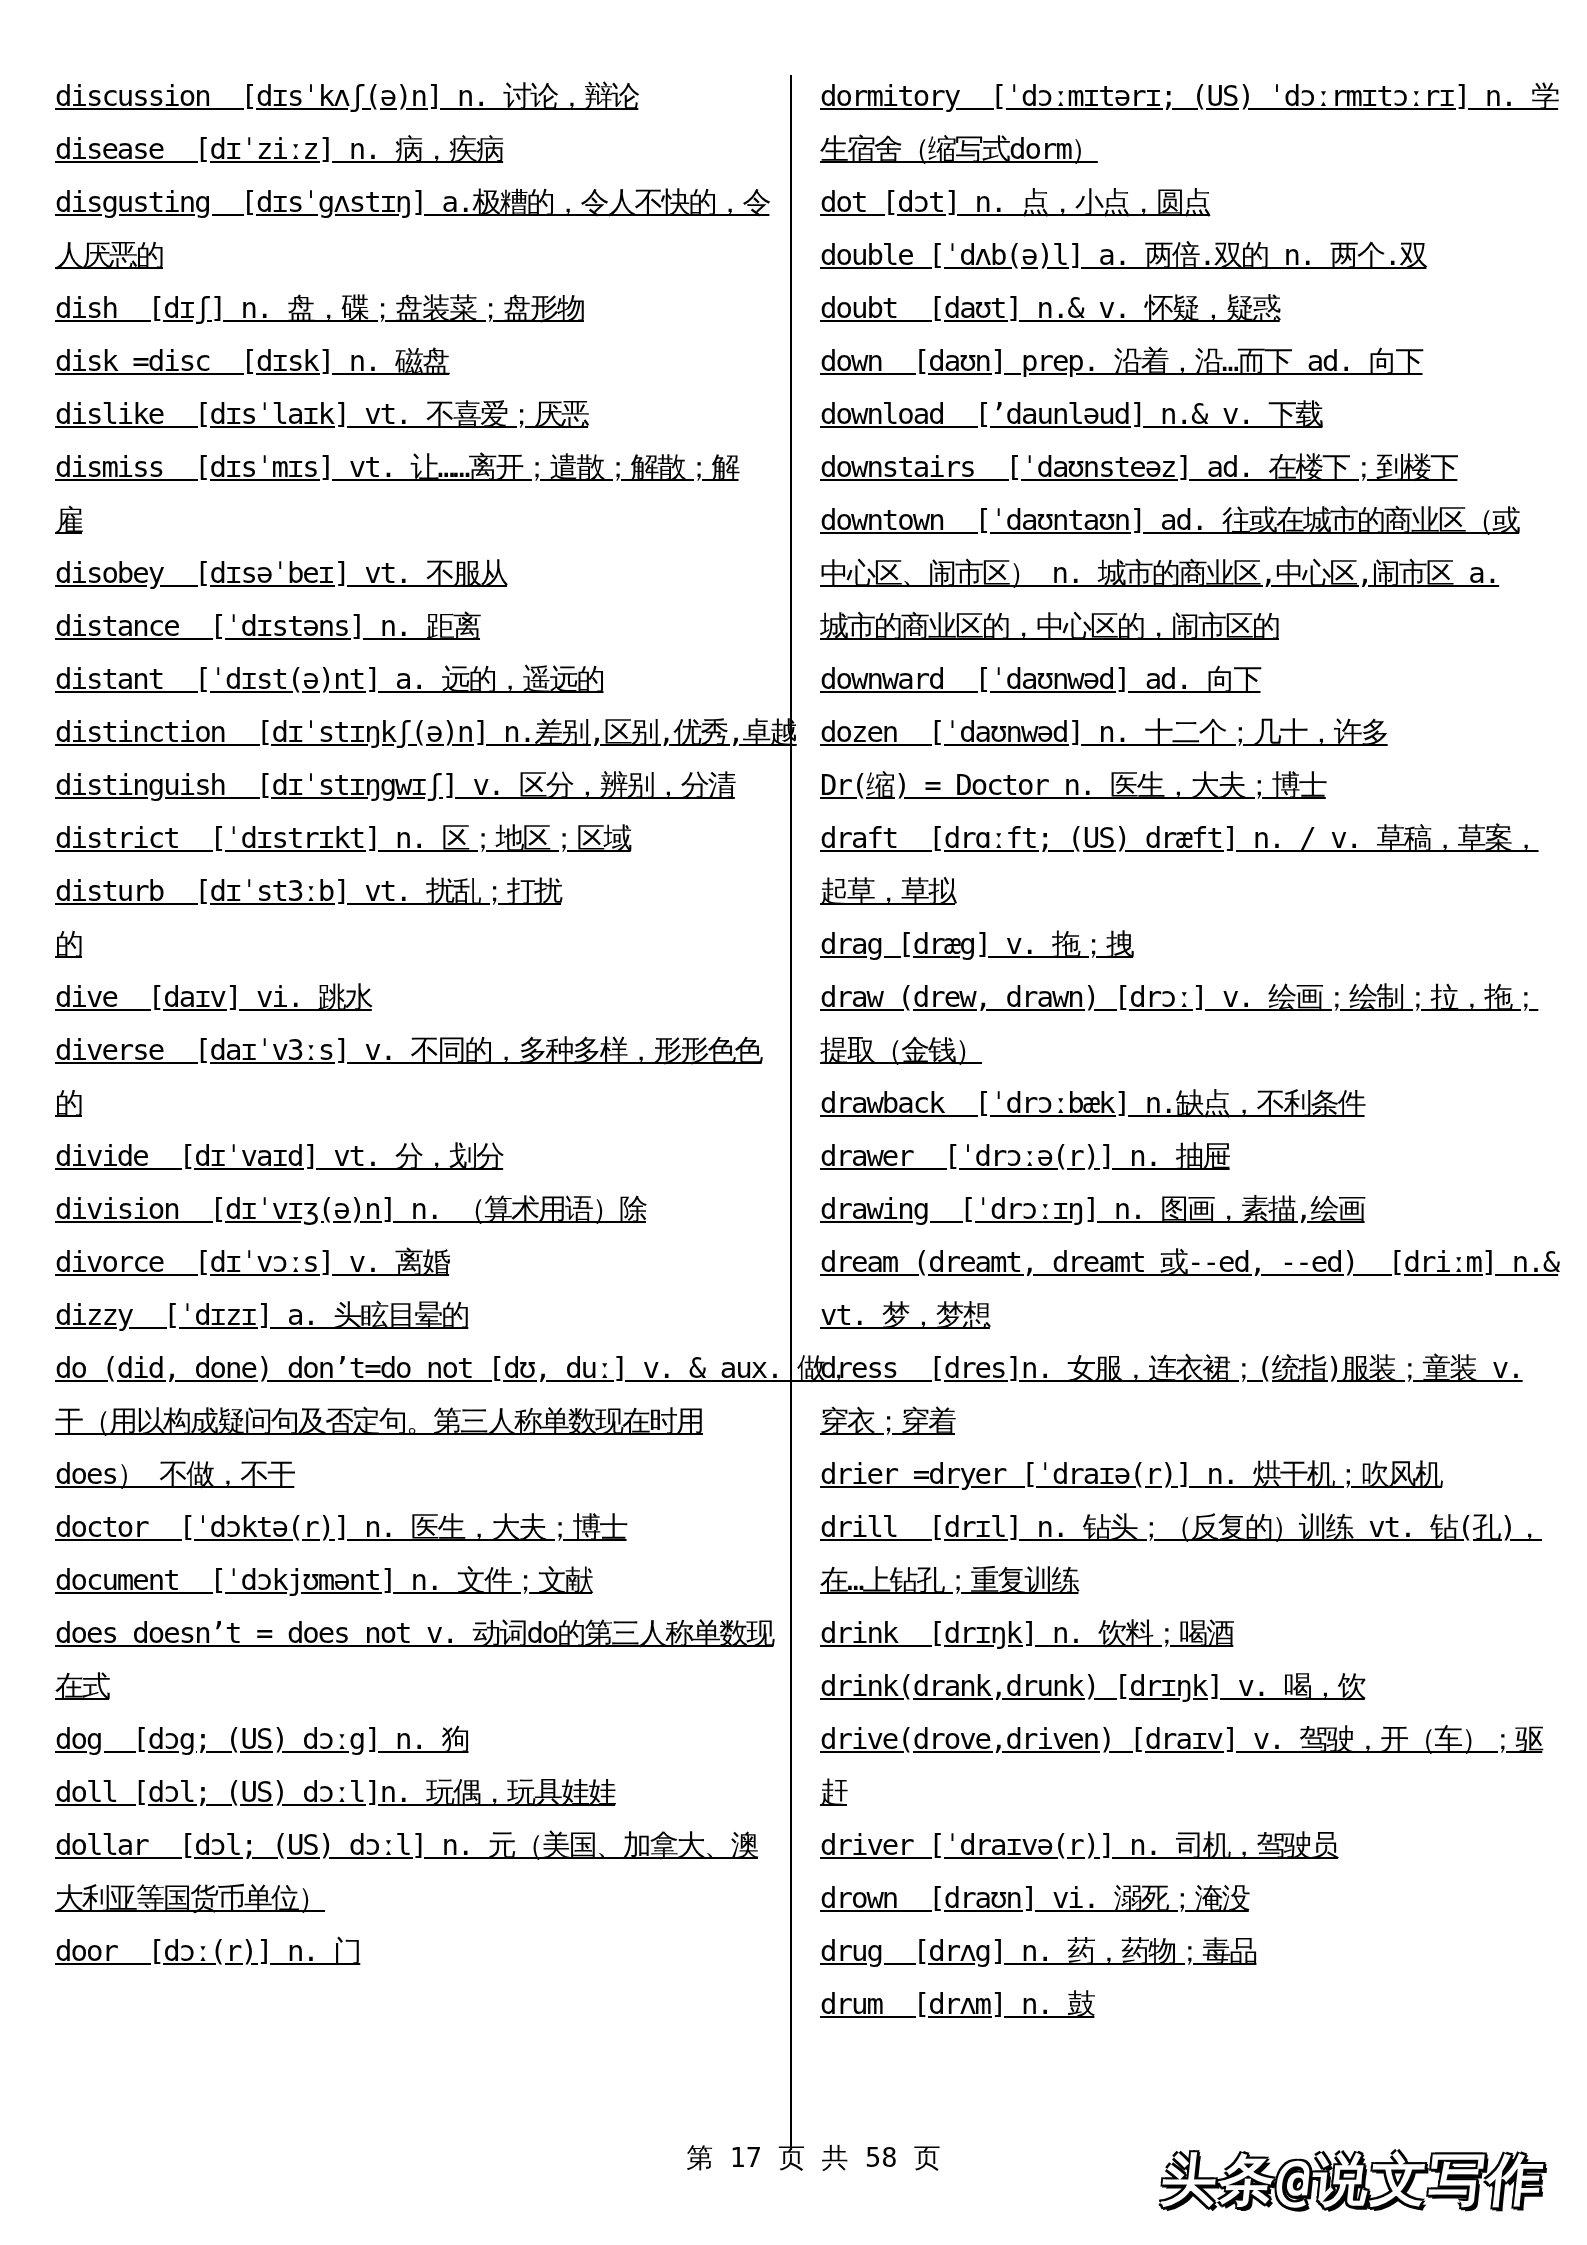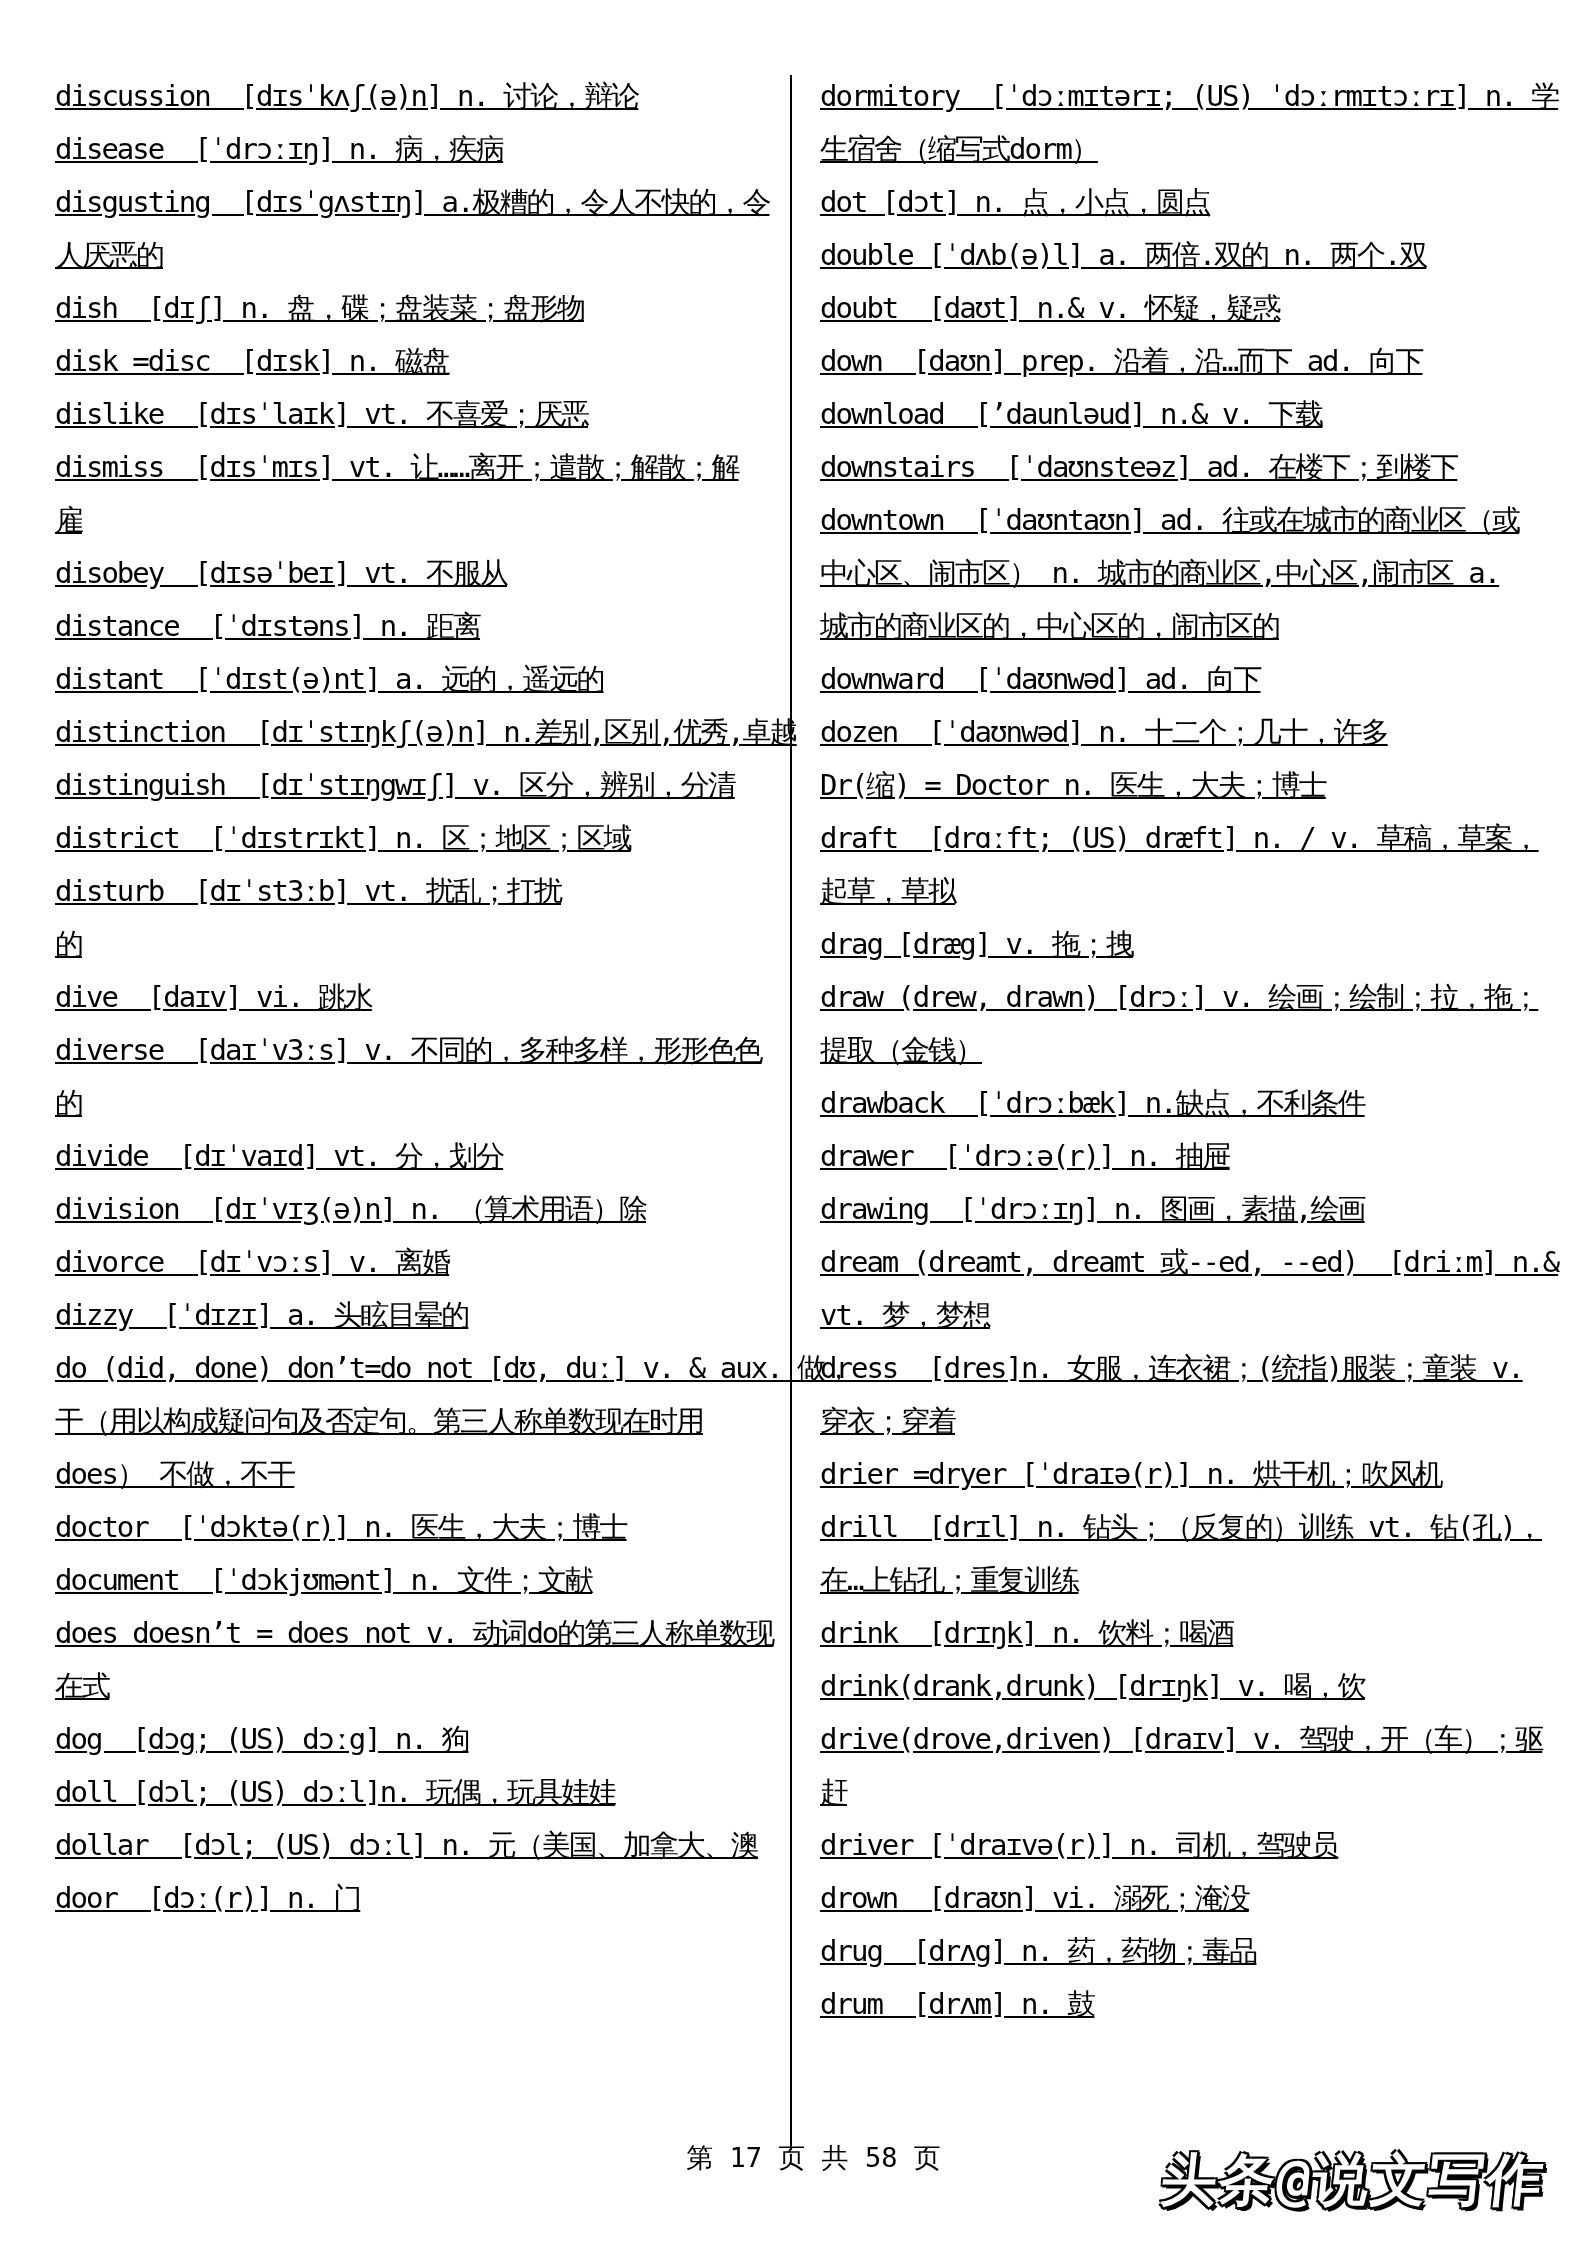--- a/index.html
+++ b/index.html
@@ -42,21 +42,21 @@
       3px 0 0 #000,
       0 3px 0 #000;
     white-space:pre;
   }
 </style>
 </head>
 <body>
 
 <div id="left-col" class="column">
     <div class="line">discussion  [dɪsˈkʌʃ(ə)n] n. 讨论，辩论</div>
-    <div class="line">disease  [ˈdrɔːɪŋ] n. 病，疾病</div>
+    <div class="line">disease  [dɪˈziːz] n. 病，疾病</div>
     <div class="line">disgusting  [dɪsˈgʌstɪŋ] a.极糟的，令人不快的，令</div>
     <div class="line">人厌恶的</div>
     <div class="line">dish  [dɪʃ] n. 盘，碟；盘装菜；盘形物</div>
     <div class="line">disk =disc  [dɪsk] n. 磁盘</div>
     <div class="line">dislike  [dɪsˈlaɪk] vt. 不喜爱；厌恶</div>
     <div class="line">dismiss  [dɪsˈmɪs] vt. 让……离开；遣散；解散；解</div>
     <div class="line">雇</div>
     <div class="line">disobey  [dɪsəˈbeɪ] vt. 不服从</div>
     <div class="line">distance  [ˈdɪstəns] n. 距离</div>
     <div class="line">distant  [ˈdɪst(ə)nt] a. 远的，遥远的</div>
@@ -75,20 +75,21 @@
     <div class="line">do (did, done) don’t=do not [dʊ, duː] v. &amp; aux. 做，</div>
     <div class="line">干（用以构成疑问句及否定句。第三人称单数现在时用</div>
     <div class="line">does） 不做，不干</div>
     <div class="line">doctor  [ˈdɔktə(r)] n. 医生，大夫；博士</div>
     <div class="line">document  [ˈdɔkjʊmənt] n. 文件；文献</div>
     <div class="line">does doesn’t = does not v. 动词do的第三人称单数现</div>
     <div class="line">在式</div>
     <div class="line">dog  [dɔg; (US) dɔːg] n. 狗</div>
     <div class="line">doll [dɔl; (US) dɔːl]n. 玩偶，玩具娃娃</div>
     <div class="line">dollar  [dɔl; (US) dɔːl] n. 元（美国、加拿大、澳</div>
+    <div class="line">大利亚等国货币单位）</div>
     <div class="line">door  [dɔː(r)] n. 门</div>
   </div>
 
 <div class="divider"></div>
 
 <div id="right-col" class="column">
     <div class="line">dormitory  [ˈdɔːmɪtərɪ; (US) ˈdɔːrmɪtɔːrɪ] n. 学</div>
     <div class="line">生宿舍（缩写式dorm）</div>
     <div class="line">dot [dɔt] n. 点，小点，圆点</div>
     <div class="line">double [ˈdʌb(ə)l] a. 两倍.双的 n. 两个.双</div>

